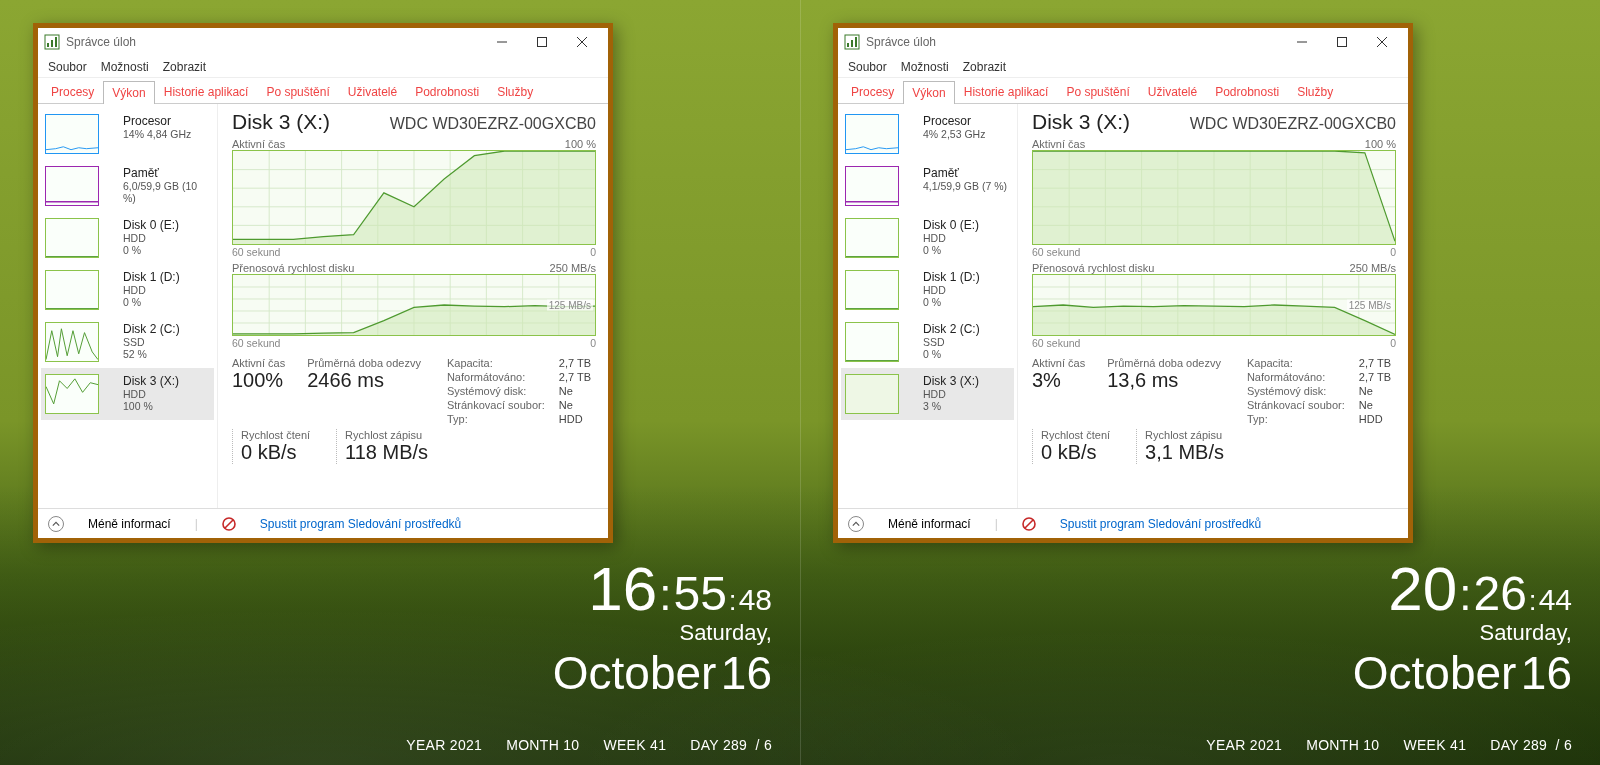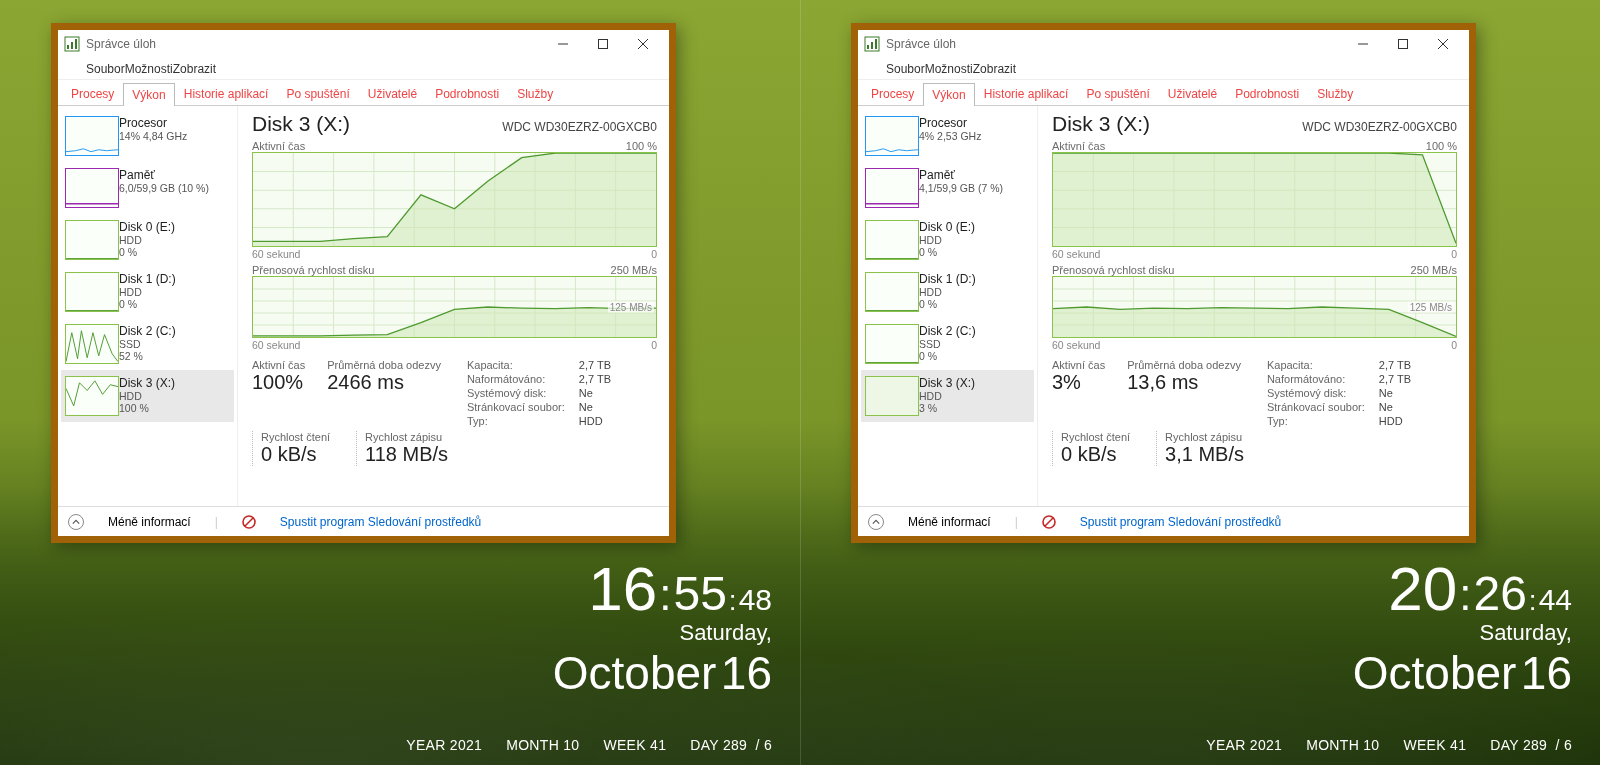--- a/index.html
+++ b/index.html
@@ -13,48 +13,48 @@
     background: radial-gradient(ellipse at 20% 100%, rgba(255,255,255,0.08), transparent 40%),
                 radial-gradient(ellipse at 70% 100%, rgba(255,255,255,0.05), transparent 35%),
                 linear-gradient(to bottom, transparent, rgba(20,40,5,0.6));
   }
   .half { position: absolute; top: 0; width: 800px; height: 765px; }
   .half.left { left: 0; }
   .half.right { left: 800px; }
   .divider { position:absolute; left:800px; top:0; width:1px; height:765px; background:rgba(255,255,255,0.15);}
   
   .tm {
-    position: absolute; left: 51px; top: 23px; width: 625px; height: 520px;
-    background: #fff; color: #000; border: 7px solid #a16207;
+    position: absolute; left: 33px; top: 23px; width: 580px; height: 520px;
+    background: #fff; color: #000; border: 5px solid #a16207;
     box-shadow: 4px 4px 16px rgba(0,0,0,0.35);
     font-size: 12px;
   }
   .titlebar { height: 28px; display:flex; align-items:center; padding: 0 6px; color:#666;}
   .titlebar .ticon { width:16px; height:16px; margin-right:6px; }
   .titlebar .spacer { flex:1; }
   .winbtn { width:40px; height:28px; display:flex; align-items:center; justify-content:center; color:#555;}
   .winbtn svg { width:10px; height:10px; }
-  .menubar { height:22px; display:flex; padding:0 28px; font-size:12px; color:#333; align-items:center; border-bottom:1px solid #eee;}
+  .menubar { height:22px; display:flex; gap:14px; padding:0 10px; font-size:12px; color:#333; align-items:center; border-bottom:1px solid #eee;}
   .tabs { display:flex; padding: 2px 4px 0 4px; border-bottom:1px solid #ccc; font-size:12px;}
   .tab { padding:4px 8px; color:#ef4444; border:1px solid transparent; border-bottom:none; cursor:default;}
   .tab.active { background:#fff; border-color:#bbb; position:relative; top:1px;}
   .body { display:flex; height: calc(100% - 28px - 22px - 26px - 30px); }
   .sidebar { width:180px; overflow:hidden; border-right:1px solid #eee; padding:4px 3px;}
-  .sbitem { display:flex; gap:0; padding:6px 4px; align-items:flex-start; }
+  .sbitem { display:flex; gap:24px; padding:6px 4px; align-items:flex-start; }
   .sbitem.active { background:#e8e8e8; }
   .thumb { width:54px; height:40px; border:1px solid #8bc34a; background:#fafffa; flex-shrink:0; position:relative; overflow:hidden;}
   .thumb.blue { border-color:#2196f3; }
   .thumb.purple { border-color:#9c27b0; }
   .thumb svg { position:absolute; inset:0; }
   .sbtxt .t1 { font-size:12px; color:#222;}
   .sbtxt .t2 { font-size:10.5px; color:#555;}
   .main { flex:1; padding:6px 12px 6px 14px; position:relative;}
   .mhead { display:flex; align-items:baseline; justify-content:space-between; margin-bottom:2px;}
   .mtitle { font-size:21px; font-weight:400; color:#222;}
-  .mmodel { font-size:12px; color:#444;}
+  .mmodel { font-size:16px; color:#444;}
   .chartlbl { font-size:11px; color:#6b6b6b; margin-top:4px; display:flex; justify-content:space-between;}
   .chart { border:1px solid #8bc34a; background:#f7fcf3; position:relative; }
   .chart.big { height:95px; }
   .chart.small { height:62px; }
   .axis { font-size:10.5px; color:#888; display:flex; justify-content:space-between; margin-top:1px;}
   .statsrow { display:flex; gap:26px; margin-top:8px; }
   .statcol .lab { font-size:11px; color:#666; }
   .statcol .val { font-size:20px; color:#222; }
   .statcol.bar { border-left:1px dotted #bbb; padding-left:8px;}
   .kv { display:grid; grid-template-columns: auto auto; gap:2px 14px; font-size:11px; color:#444;}

